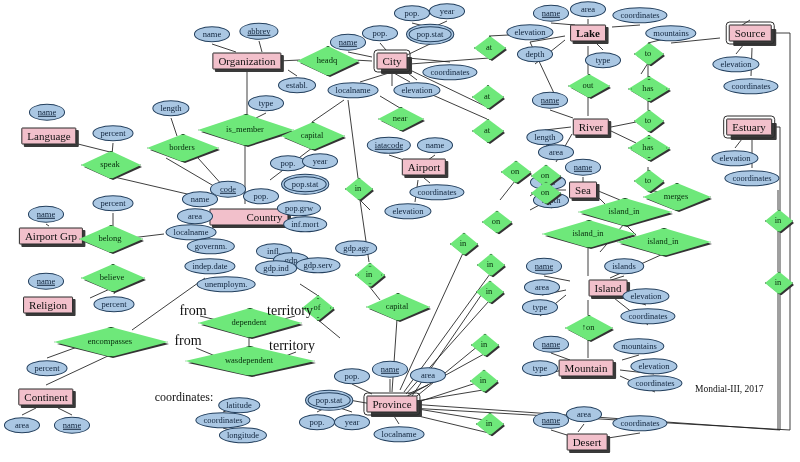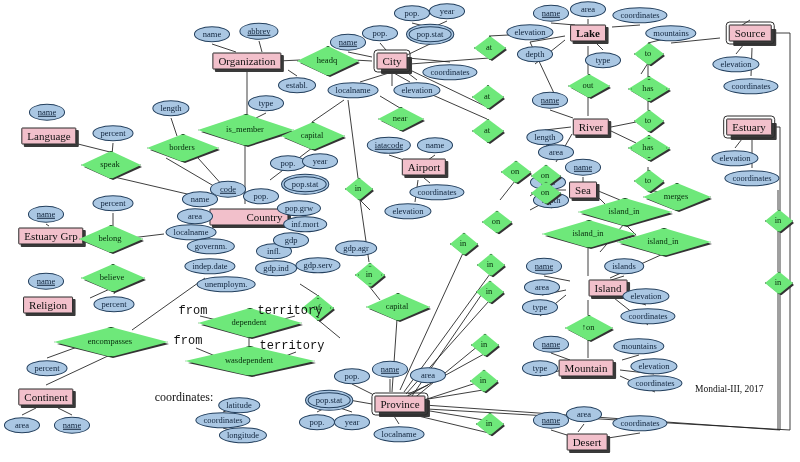--- a/index.html
+++ b/index.html
@@ -50,21 +50,21 @@
   .rel .dia2{
     position:absolute;left:3px;top:3px;width:calc(100% - 6px);height:calc(100% - 6px);
     background:#6ee87a;border:1px solid #15401c;
     clip-path:polygon(50% 0,100% 50%,50% 100%,0 50%);
   }
   .rel .lbl{
     position:relative;z-index:5;font-size:8.5px;color:#072b0c;line-height:1;
   }
 
   .plaintext{position:absolute;transform:translate(-50%,-50%);font-size:12px;color:#111;white-space:nowrap;}
-  .edgelabel{position:absolute;transform:translate(-50%,-50%);font-size:12px;color:#111;white-space:nowrap;font-family:Liberation Mono, monospace;}
+  .edgelabel{position:absolute;transform:translate(-50%,-50%);font-size:14px;color:#111;white-space:nowrap;}
   .footer{position:absolute;font-size:9.5px;color:#111;white-space:nowrap;}
 </style>
 </head>
 <body>
 
 <div id="canvas">
   <svg id="edges" viewBox="0 0 800 462" preserveAspectRatio="none">
       <line x1="212" y1="44" x2="236" y2="52" stroke="#1c1c1c" stroke-width="0.85"></line>
       <line x1="259" y1="41" x2="262" y2="52" stroke="#1c1c1c" stroke-width="0.85"></line>
       <line x1="247" y1="72" x2="247" y2="115" stroke="#1c1c1c" stroke-width="0.85"></line>
@@ -235,35 +235,35 @@
       <div class="node entity" style="left: 424px; top: 167px;">
         <span>Airport</span>
       </div>
       <div class="node entity" style="left: 583px; top: 190px;">
         <span>Sea</span>
       </div>
       <div class="node entity" style="left: 249px; top: 217px; padding-left: 36px;">
         <span>Country</span>
       </div>
       <div class="node entity" style="left: 51px; top: 236px;">
-        <span>Estuary Grp</span>
+        <span>Airport Grp</span>
       </div>
       <div class="node entity" style="left: 608px; top: 288px;">
         <span>Island</span>
       </div>
       <div class="node entity" style="left: 48px; top: 305px;">
         <span>Religion</span>
       </div>
       <div class="node entity" style="left: 586px; top: 368px;">
         <span>Mountain</span>
       </div>
       <div class="node entity" style="left: 46px; top: 397px;">
         <span>Continent</span>
       </div>
-      <div class="node entity weak" style="left: 400px; top: 404px; justify-content: flex-end;">
+      <div class="node entity weak" style="left: 392px; top: 404px; justify-content: flex-end;">
         <span>Province</span>
       </div>
       <div class="node entity" style="left: 587px; top: 442px;">
         <span>Desert</span>
       </div>
       <div class="node attr" style="left: 212px; top: 34px;">
         <span>name</span>
       </div>
       <div class="node attr key" style="left: 259px; top: 31px;">
         <span>abbrev</span>
@@ -405,21 +405,21 @@
       </div>
       <div class="node attr" style="left: 191px; top: 232px;">
         <span>localname</span>
       </div>
       <div class="node attr" style="left: 211px; top: 246px;">
         <span>governm.</span>
       </div>
       <div class="node attr" style="left: 274px; top: 251px;">
         <span>infl.</span>
       </div>
-      <div class="node attr" style="left: 291px; top: 240px;">
+      <div class="node attr" style="left: 291px; top: 260px;">
         <span>gdp</span>
       </div>
       <div class="node attr" style="left: 332px; top: 248px; margin-left: 24px;">
         <span>gdp.agr</span>
       </div>
       <div class="node attr" style="left: 276px; top: 268px;">
         <span>gdp.ind</span>
       </div>
       <div class="node attr" style="left: 318px; top: 265px;">
         <span>gdp.serv</span>

